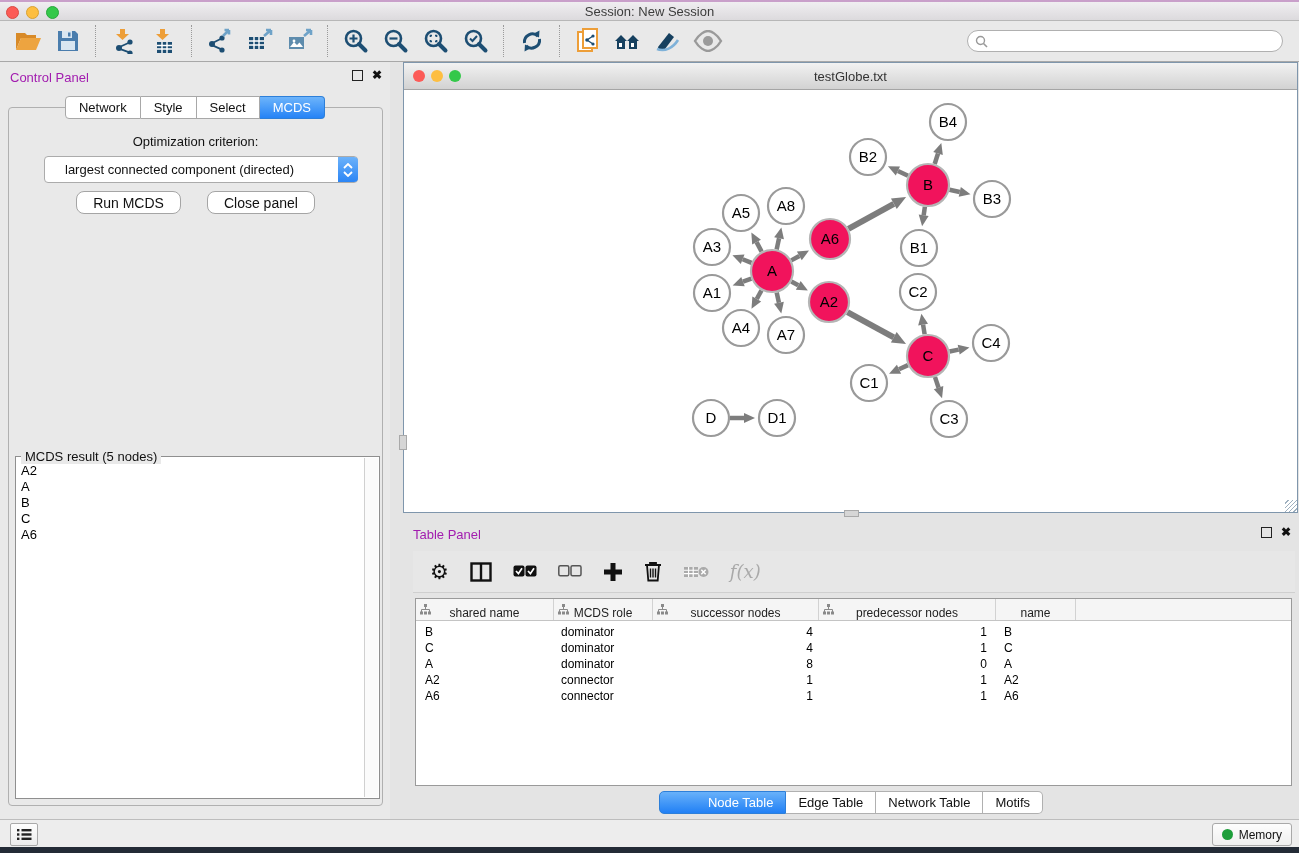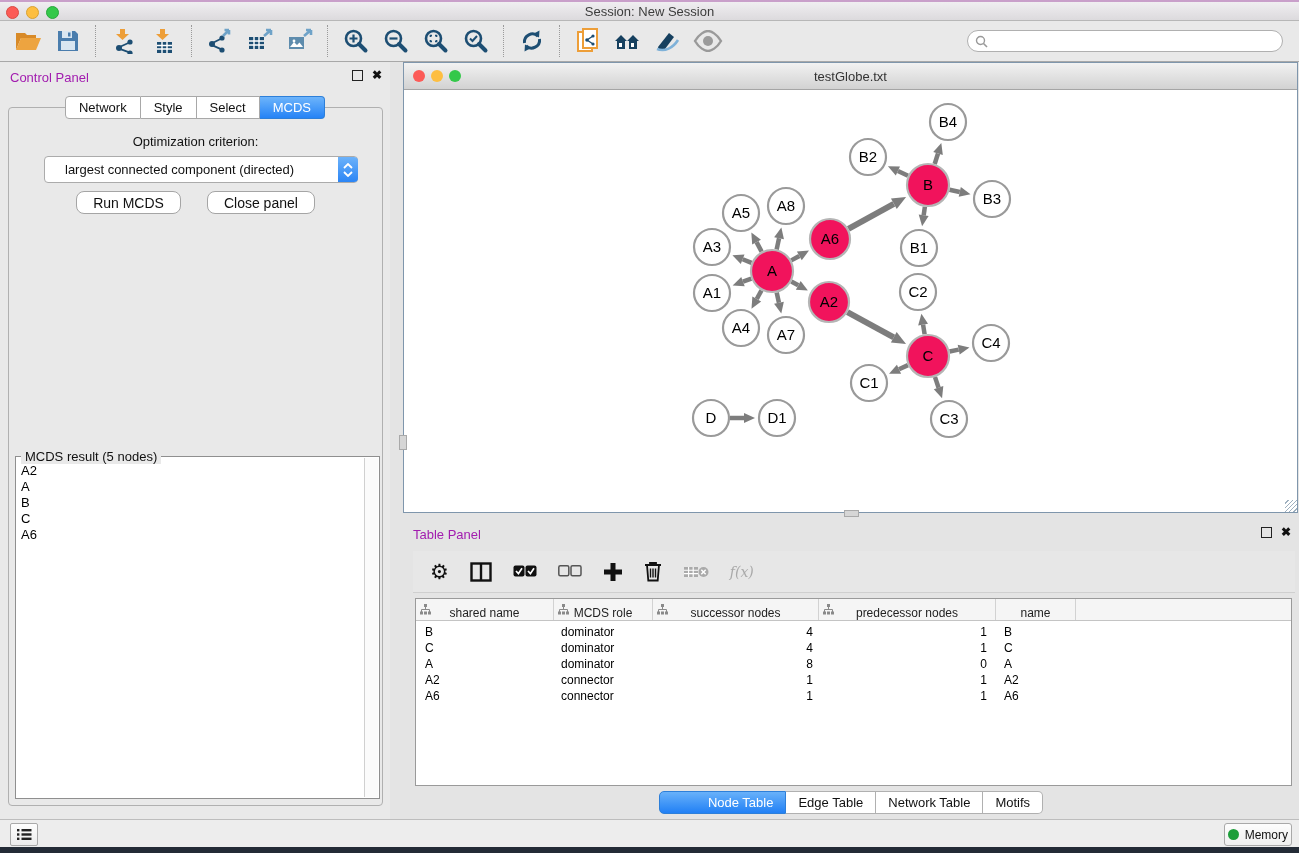--- a/index.html
+++ b/index.html
@@ -61,21 +61,21 @@
   .net-canvas{position:absolute;top:27px;left:0;width:893px;height:422px;background:#fff;}
   .split-handle{position:absolute;left:-5px;top:372px;width:6px;height:13px;background:#d6d6d6;border:1px solid #a9a9a9;}
   .bottom-handle{position:absolute;left:440px;bottom:-5px;width:13px;height:5px;background:#d6d6d6;border:1px solid #a9a9a9;}
   .corner-grip{position:absolute;right:0;bottom:0;width:12px;height:12px;
     background:repeating-linear-gradient(135deg,transparent 0 2px,#9fb0bf 2px 3px);}
   
   .table-panel{position:absolute;left:13px;top:458px;width:896px;bottom:0;}
   .tp-toolbar{position:absolute;top:31px;left:10px;right:4px;height:41px;background:#e7e7e7;
     border-bottom:1px solid #cfcfcf;display:flex;align-items:center;gap:21px;padding-left:17px;}
   .tp-icon{display:flex;align-items:center;justify-content:center;height:26px;}
-  .fx-label{font-size:14px;color:#a9a9a9;font-family:"DejaVu Serif",serif;font-style:italic;}
+  .fx-label{font-size:18px;color:#a9a9a9;font-family:"DejaVu Serif",serif;font-style:italic;}
   .gear-glyph{font-size:21px;color:#111;line-height:22px;font-family:"DejaVu Sans",sans-serif;}
   .data-table{position:absolute;left:12px;right:7px;top:78px;height:188px;background:#fff;border:1px solid #9a9a9a;
     overflow:hidden;box-sizing:border-box;}
   .thead{display:flex;background:#f5f5f5;border-bottom:1px solid #c4c4c4;height:21px;}
   .th{position:relative;border-right:1px solid #d2d2d2;font-size:12px;color:#222;display:flex;
       align-items:flex-end;justify-content:center;box-sizing:border-box;}
   .th .tree{position:absolute;left:4px;top:5px;}
   .trow{display:flex;height:16px;align-items:center;}
   .td{font-size:12px;color:#000;box-sizing:border-box;white-space:nowrap;overflow:hidden;}
   .c0{width:138px;} .c1{width:99px;} .c2{width:166px;} .c3{width:177px;} .c4{width:80px;}
@@ -86,21 +86,21 @@
   .tp-tabs{position:absolute;left:0;right:0;top:271px;display:flex;justify-content:center;}
   .tp-tab{font-size:13px;padding:3px 12px;background:#fff;border:1px solid #b0b0b0;border-left:none;color:#111;}
   .tp-tab:first-child{border-left:1px solid #b0b0b0;border-radius:5px 0 0 5px;padding-left:48px;}
   .tp-tab:last-child{border-radius:0 5px 5px 0;}
   .tp-tab.active{background:linear-gradient(#68b1fa,#2180f5);border-color:#2d7fd9;color:#fff;}
   
   .statusbar{position:absolute;left:0;right:0;bottom:6px;height:27px;background:#ededed;border-top:1px solid #bdbdbd;}
   .menu-btn{position:absolute;left:10px;top:3px;width:26px;height:21px;background:linear-gradient(#fdfdfd,#ececec);
     border:1px solid #a9a9a9;border-radius:2px;display:flex;align-items:center;justify-content:center;}
   .memory-btn{position:absolute;right:7px;top:3px;height:21px;background:linear-gradient(#fdfdfd,#efefef);
-    border:1px solid #a9a9a9;border-radius:3px;display:flex;align-items:center;gap:6px;padding:0 3px;}
+    border:1px solid #a9a9a9;border-radius:3px;display:flex;align-items:center;gap:6px;padding:0 9px;}
   .memory-dot{width:11px;height:11px;border-radius:50%;background:#1d9e3a;}
   .memory-label{font-size:12px;color:#111;}
   .desktop-strip{position:absolute;left:0;right:0;bottom:0;height:6px;background:#232b36;}
 </style>
 </head>
 <body>
 
 <div id="app">
 
   <div class="mac-titlebar">

